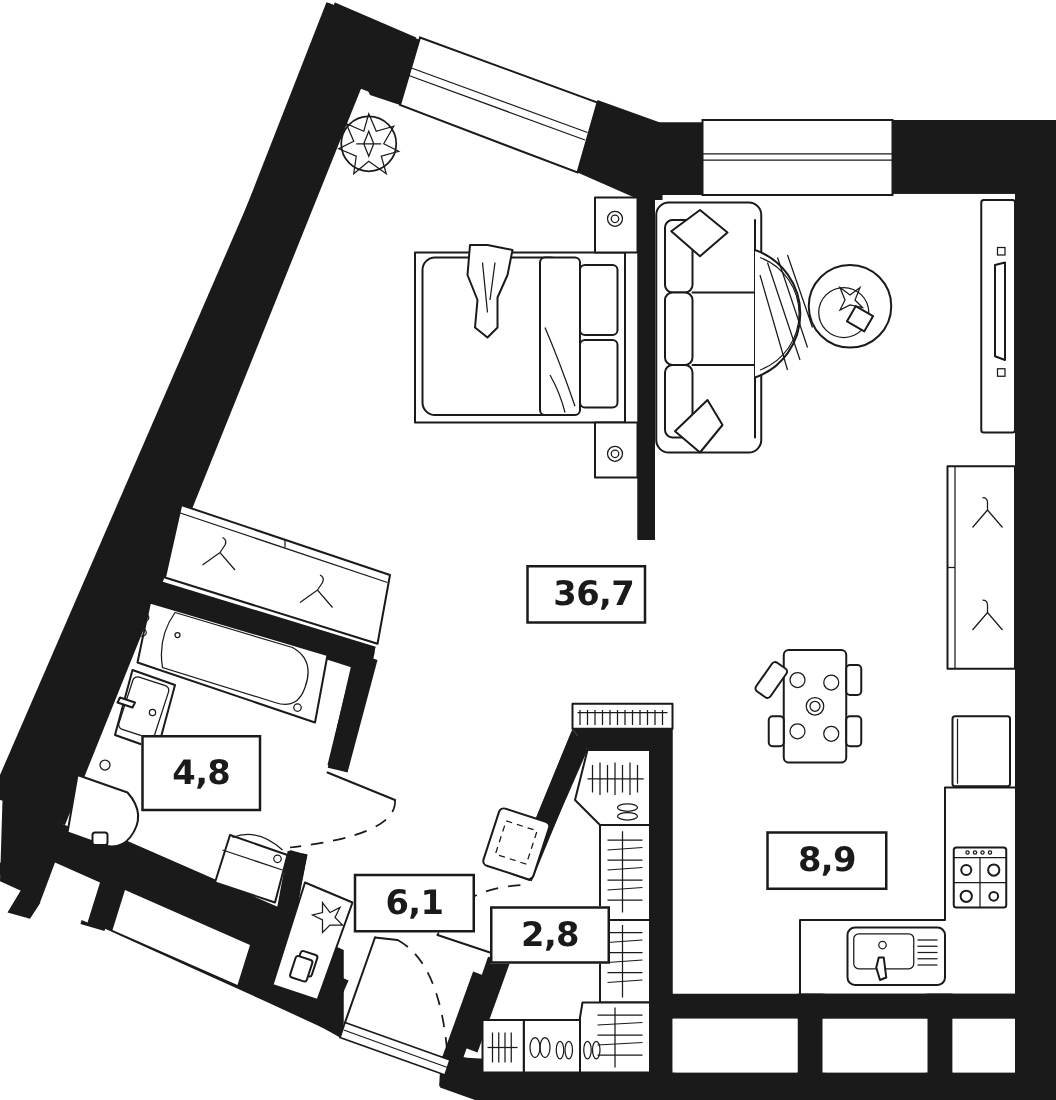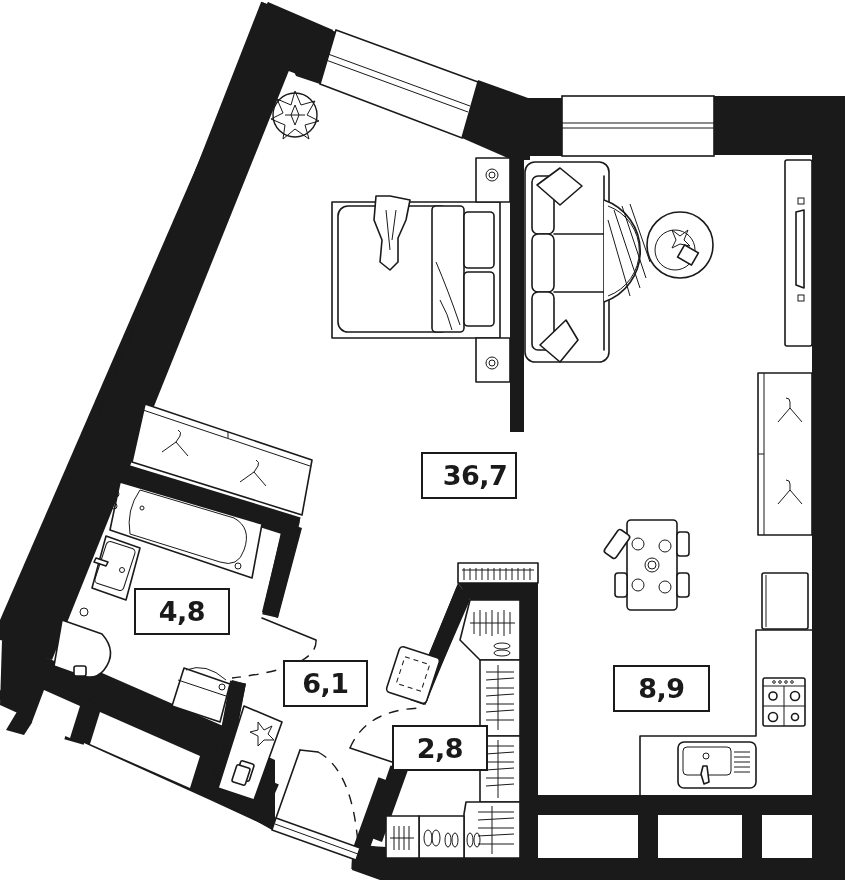--- a/index.html
+++ b/index.html
@@ -341,24 +341,24 @@
       <line x1="404" y1="826" x2="404" y2="850"></line>
         <line x1="409" y1="826" x2="409" y2="850"></line>
       <line x1="390" y1="838" x2="414" y2="838"></line>
     </g>
   </g>
 </svg>
 
 <div class="area-label" style="left:421px; top:452px; width:96px; height:47px;padding-left:12px;">
   <span>36,7</span>
 </div>
-<div class="area-label" style="left:134px; top:588px; width:96px; height:47px;">
+<div class="area-label" style="left:113px; top:588px; width:96px; height:61px;">
   <span>4,8</span>
 </div>
-<div class="area-label" style="left:283px; top:660px; width:85px; height:47px;">
+<div class="area-label" style="left:283px; top:699px; width:97px; height:47px;">
   <span>6,1</span>
 </div>
 <div class="area-label" style="left:392px; top:725px; width:96px; height:46px;">
   <span>2,8</span>
 </div>
 <div class="area-label" style="left:613px; top:665px; width:97px; height:47px;text-align:center;">
   <span>8,9</span>
 </div>
 
 </body></html>

